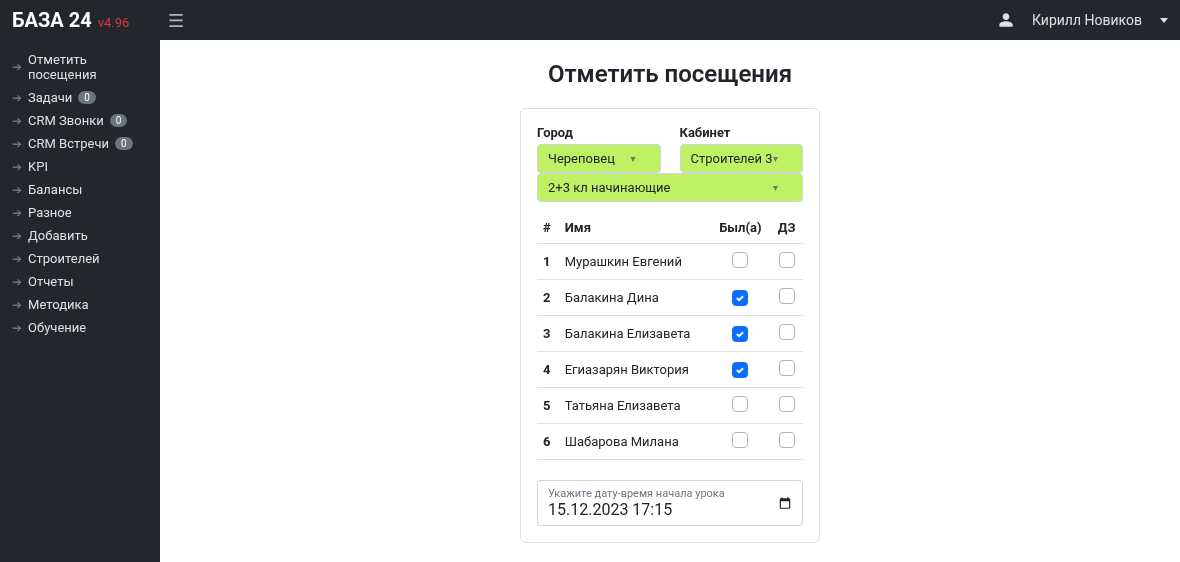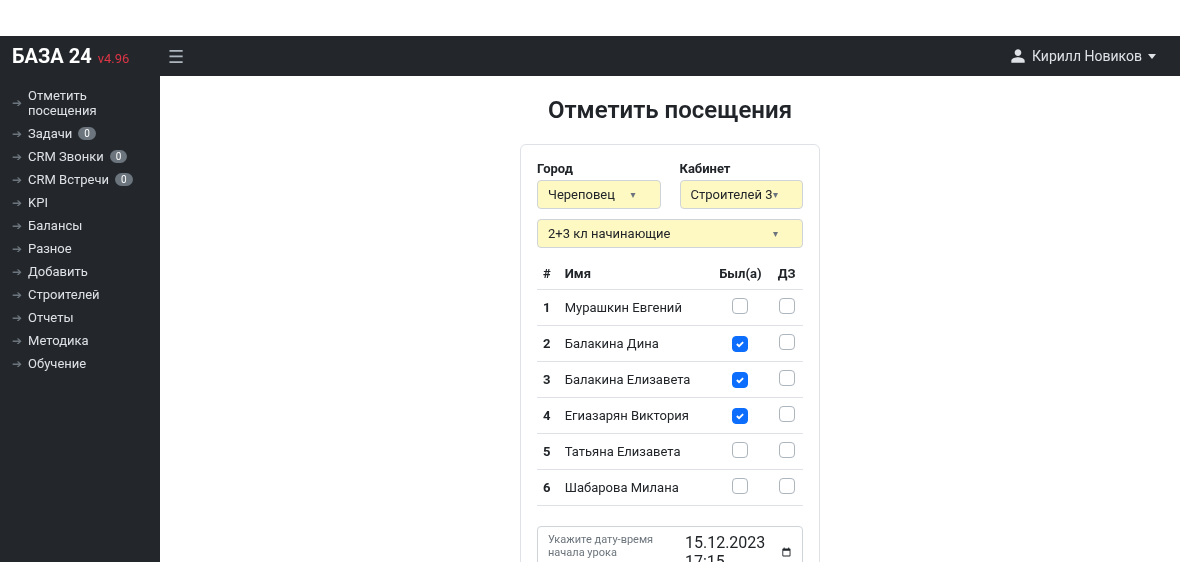--- a/index.html
+++ b/index.html
@@ -4,36 +4,35 @@
 <style>
 * { box-sizing: border-box; margin: 0; padding: 0; }
 body { font-family: -apple-system, BlinkMacSystemFont, "Segoe UI", Roboto, sans-serif; font-size: 14px; color: #212529; background: #fff; }
 
 .topbar {
   height: 40px;
   background: #23272b;
   color: #fff;
   display: flex;
   align-items: center;
-  padding: 0 24px 0 0;
-  margin-top: 36px;
+  padding: 0 12px 0 0;
 }
 .brand {
   width: 160px;
   padding-left: 12px;
   font-size: 20px;
   font-weight: 700;
   color: #fff;
   display: flex;
   align-items: baseline;
   gap: 6px;
 }
 .brand .ver { font-size: 13px; color: #dc3545; font-weight: 400; }
 .hamburger { cursor: pointer; color: #adb5bd; font-size: 18px; padding: 0 8px; }
-.topbar-right { margin-left: auto; display: flex; align-items: center; gap: 6px; color: #dee2e6; cursor: pointer; }
+.topbar-right { margin-left: auto; display: flex; align-items: center; gap: 18px; color: #dee2e6; cursor: pointer; }
 .user-icon { width: 16px; height: 16px; fill: #dee2e6; }
 .caret-down { width: 0; height: 0; border-left: 4px solid transparent; border-right: 4px solid transparent; border-top: 5px solid #dee2e6; }
 
 .layout { display: flex; min-height: calc(100vh - 40px); }
 .sidebar {
   width: 160px;
   background: #23272b;
   color: #adb5bd;
   padding: 8px 0;
 }
@@ -60,31 +59,31 @@
 .main { flex: 1; padding: 20px; }
 .page-title { text-align: center; font-size: 24px; font-weight: 600; margin-bottom: 20px; }
 
 .card {
   max-width: 300px;
   margin: 0 auto;
   border: 1px solid #dee2e6;
   border-radius: 6px;
   padding: 16px;
 }
-.form-row { display: flex; gap: 19px; margin-bottom: 10px; }
+.form-row { display: flex; gap: 19px; }
 .form-group { flex: 1; }
 .form-group.full { flex: 1 1 100%; }
 .form-label { font-weight: 700; font-size: 13px; margin-bottom: 4px; display: block; }
 .select {
   width: 100%;
   border: 1px solid #ced4da;
   border-radius: 4px;
   padding: 6px 24px 6px 10px;
   font-size: 13px;
-  background: #fef9c3;
+  background: #bef264;
   cursor: pointer;
   position: relative;
   display: flex;
   align-items: center;
   justify-content: space-between;
 }
 .select .chev { font-size: 10px; color: #6c757d; }
 
 .table { width: 100%; margin-top: 10px; border-collapse: collapse; }
 .table th, .table td { padding: 8px 6px; text-align: left; font-size: 13px; border-bottom: 1px solid #dee2e6; }
@@ -105,21 +104,21 @@
 
 .datetime-wrap {
   margin-top: 20px;
   border: 1px solid #ced4da;
   border-radius: 4px;
   padding: 6px 10px;
   display: flex;
   align-items: center;
   justify-content: space-between;
 }
-.datetime-left { display: flex; }
+.datetime-left { display: flex; flex-direction: column; }
 .datetime-label { font-size: 11px; color: #6c757d; }
 .datetime-val { font-size: 16px; }
 .cal-icon { width: 14px; height: 14px; fill: #212529; }
 </style>
 </head>
 <body>
 
 <div class="topbar">
   <div class="brand">
     <span>БАЗА 24</span>

